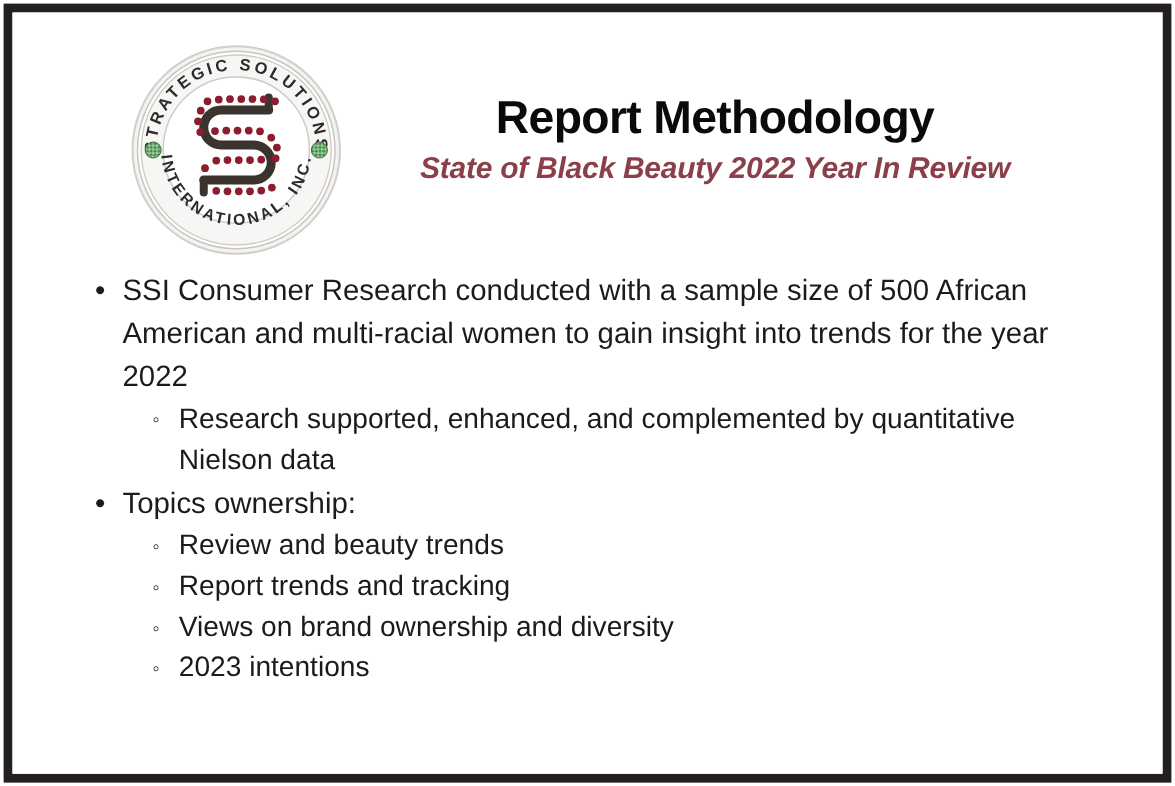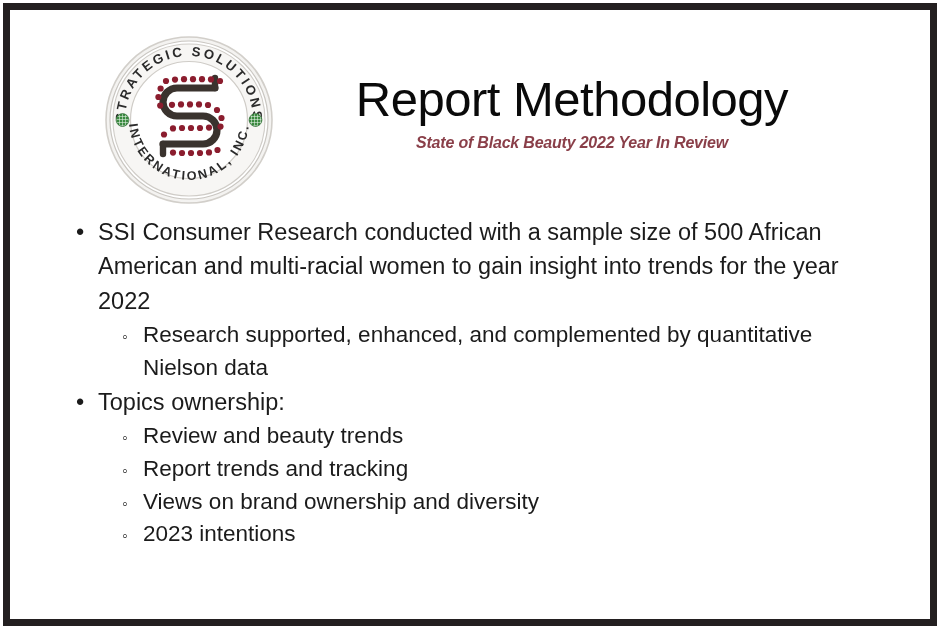--- a/index.html
+++ b/index.html
@@ -67,31 +67,31 @@
 
   .title-block {
     position: absolute;
     left: 272px;
     top: 52px;
     width: 580px;
     text-align: center;
   }
   .slide-title {
     font-family: "Liberation Sans", sans-serif;
-    font-size: 49px;
-    font-weight: normal;
+    font-size: 37px;
+    font-weight: bold;
     color: #0a0a0a;
     letter-spacing: -0.5px;
     line-height: 1.06;
     margin: 0;
     white-space: nowrap;
   }
   .slide-subtitle {
     font-family: "Liberation Sans", sans-serif;
-    font-size: 16px;
+    font-size: 24px;
     font-weight: bold;
     font-style: italic;
     color: #8a3f49;
     letter-spacing: -0.2px;
     margin: 8px 0 0 0;
     white-space: nowrap;
   }
 
   
   .body {

